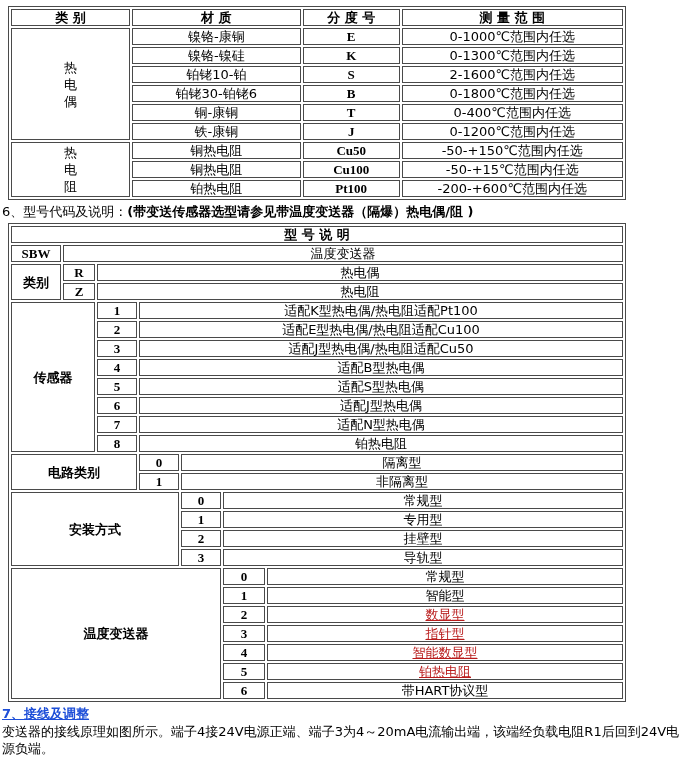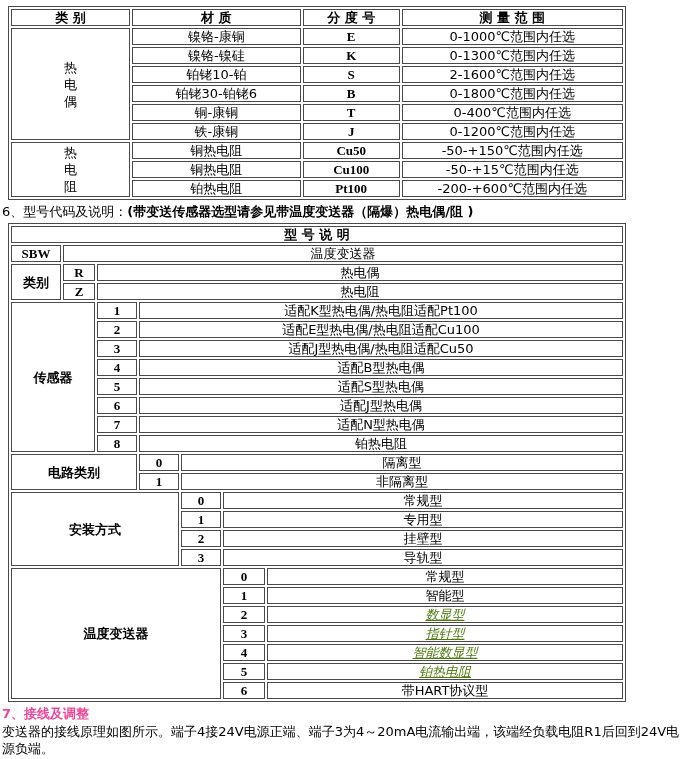--- a/index.html
+++ b/index.html
@@ -47,33 +47,33 @@
   }
   .vert {
     display: inline-block;
     width: 15px;
     word-break: break-all;
     white-space: normal;
     line-height: 17px;
     vertical-align: middle;
   }
   .red-link {
-    color: #4d7c0f;
+    color: #b91c1c;
     text-decoration: underline;
-    font-style: italic;
   }
   .sec-line {
     margin: 3px 0 3px 2px;
     line-height: 17px;
   }
   .sec-prefix { font-weight: normal; }
   .sec-note { font-weight: bold; }
   .sec7-title {
-    color: #ec4899;
+    color: #1d4ed8;
     font-weight: bold;
+    text-decoration: underline;
     margin: 4px 0 1px 2px;
     line-height: 16px;
     display: inline-block;
   }
   .para {
     margin: 0 0 0 2px;
     line-height: 17px;
     white-space: normal;
   }
 </style>

